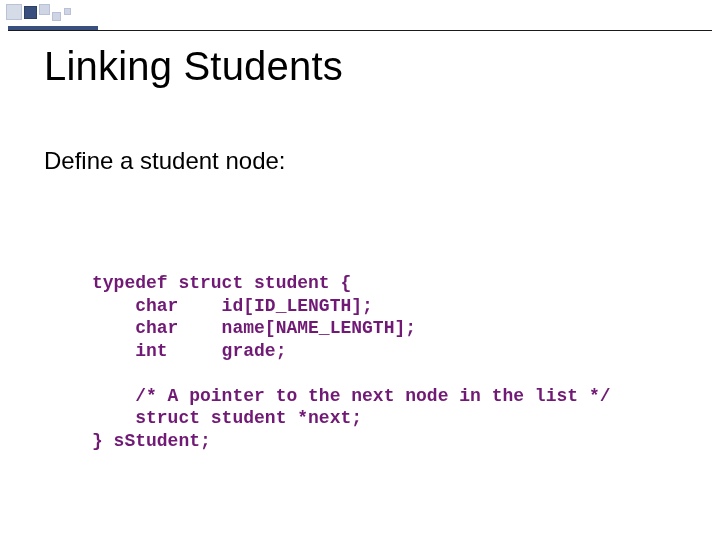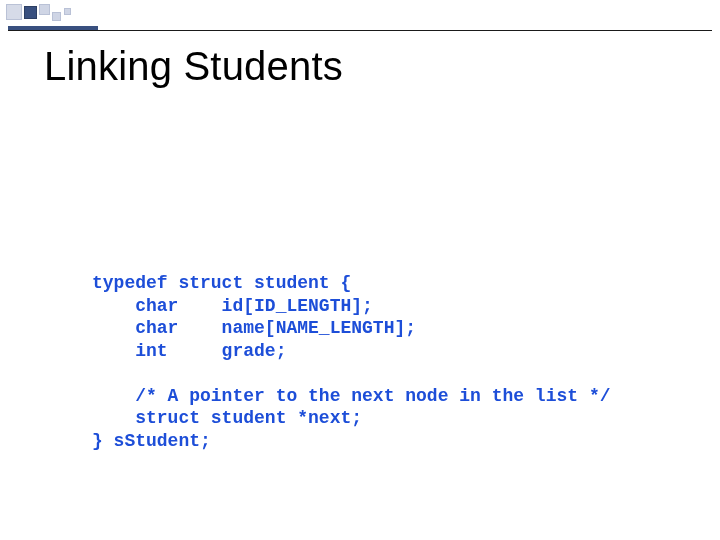--- a/index.html
+++ b/index.html
@@ -69,41 +69,42 @@
 
   .code {
     position: absolute;
     left: 92px;
     top: 272px;
     font-family: "Courier New", Courier, monospace;
     font-size: 18px;
     font-weight: bold;
     line-height: 1.25;
     white-space: pre;
-    color: #1d4ed8;
+    color: #701a75;
   }
 </style>
 </head>
 <body>
 
 <div class="slide">
 
   <div class="deco">
     <div class="sq sq1"></div>
     <div class="sq sq2"></div>
     <div class="sq sq3"></div>
     <div class="sq sq4"></div>
     <div class="sq sq5"></div>
   </div>
 
   <div class="topbar"></div>
 
   <div class="title">Linking Students</div>
 
   <div class="body">
+    <span class="line">Define a student node:</span>
   </div>
 
   <div class="code"><span>typedef struct student {</span>
 <span>    char    id[ID_LENGTH];</span>
 <span>    char    name[NAME_LENGTH];</span>
 <span>    int     grade;</span>
 <span></span>
 <span>    /* A pointer to the next node in the list */</span>
 <span>    struct student *next;</span>
 <span>} sStudent;</span></div>

